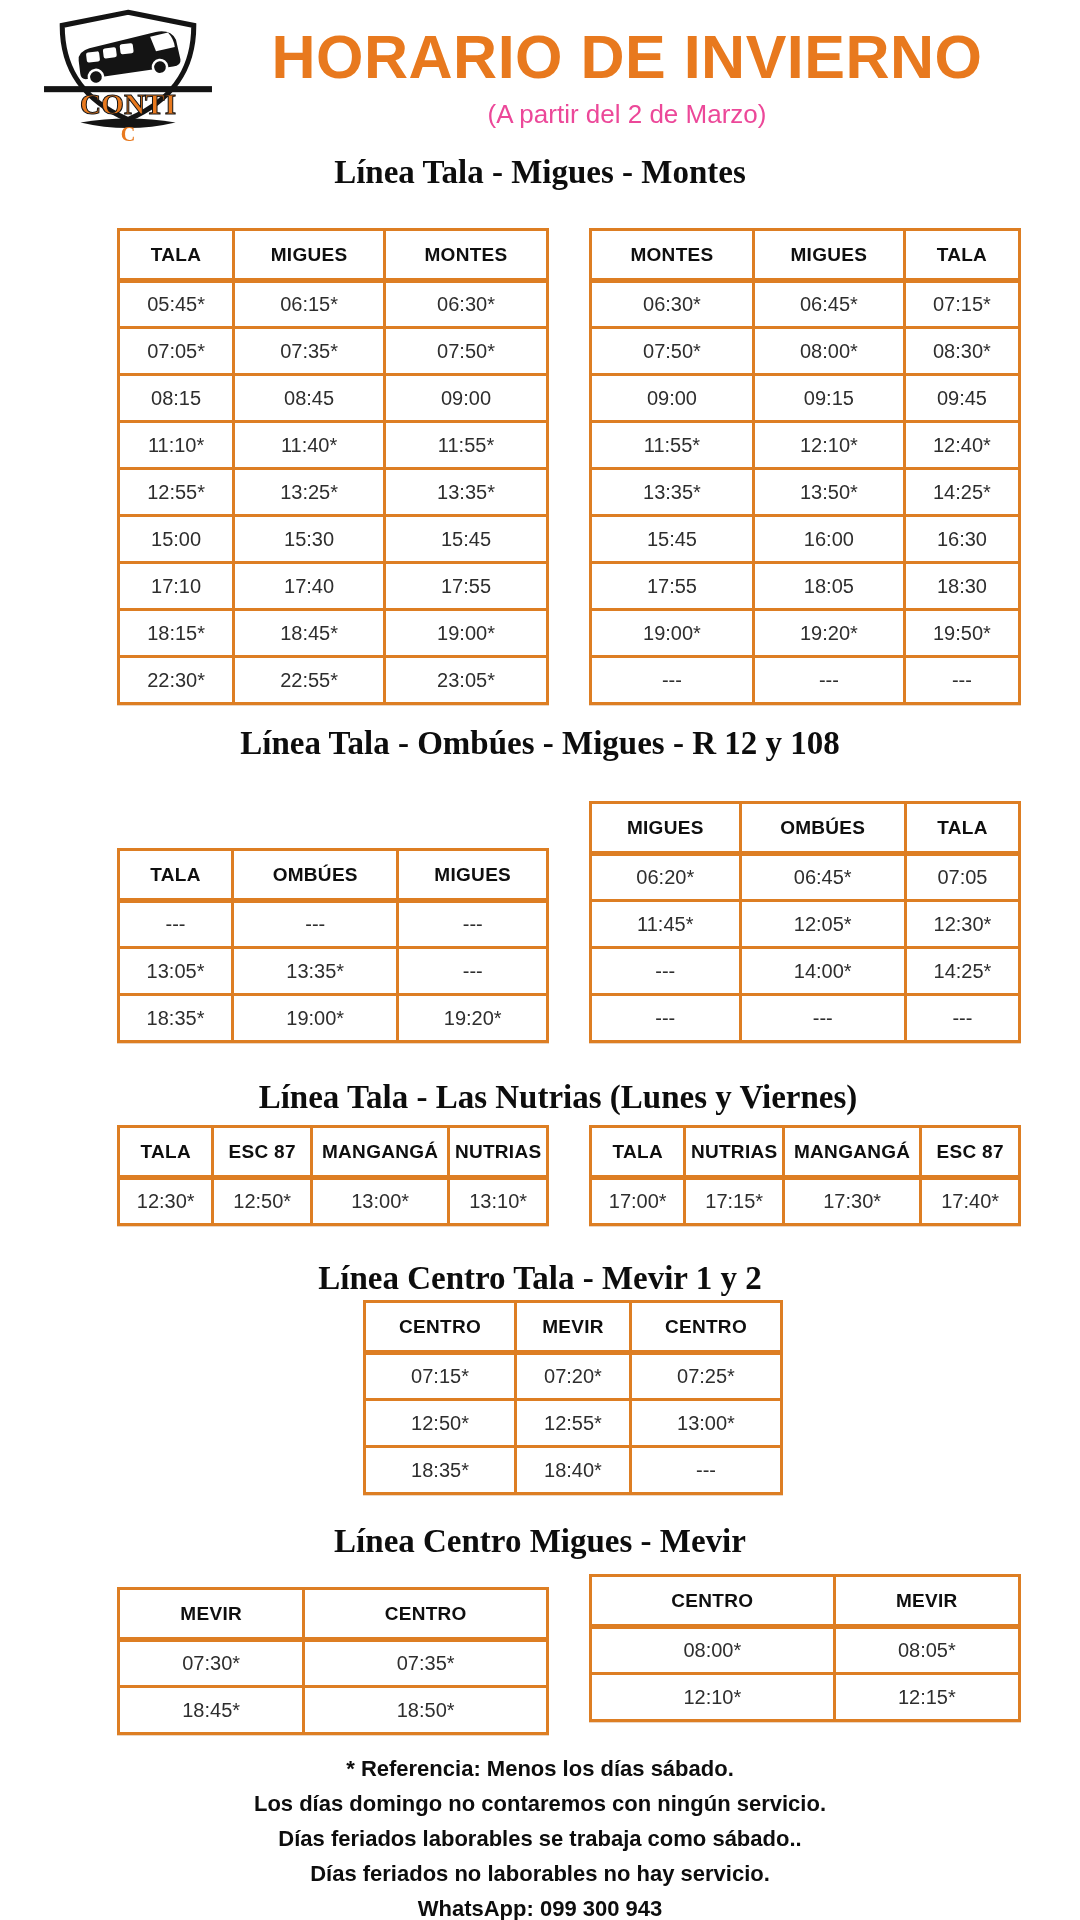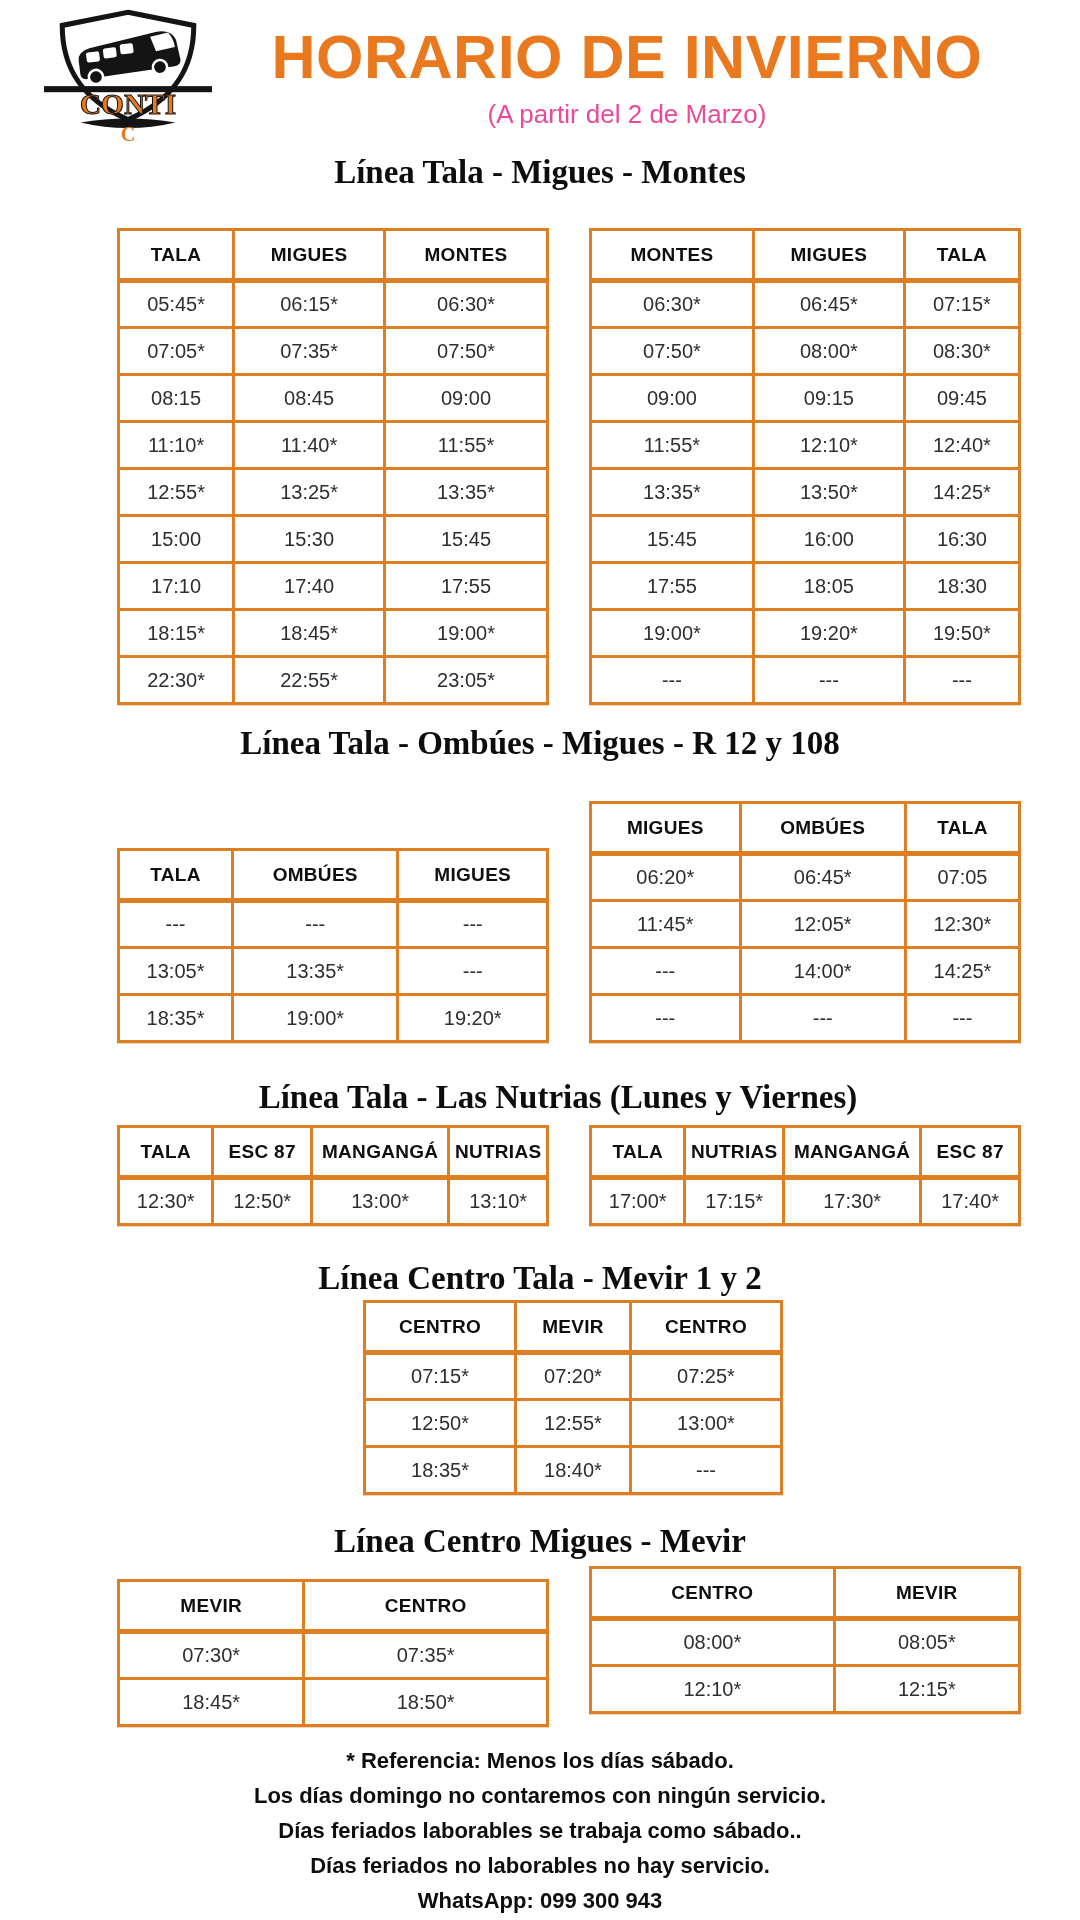--- a/index.html
+++ b/index.html
@@ -32,21 +32,21 @@
   
   .section-title{
     font-family:"Liberation Serif",serif;
     font-size:33px;font-weight:bold;color:#0d0d0d;
     text-align:center;margin:0;line-height:40px;
   }
   .sec-0 .section-title{margin-top:4px;margin-bottom:36px;}
   .sec-1 .section-title{margin-top:18px;margin-bottom:38px;}
   .sec-2 .section-title{margin-top:34px;margin-bottom:8px;padding-left:36px;}
   .sec-3 .section-title{margin-top:32px;margin-bottom:2px;}
-  .sec-4 .section-title{margin-top:26px;margin-bottom:18px;}
+  .sec-4 .section-title{margin-top:26px;margin-bottom:26px;}
 
   .tables{display:flex;gap:40px;margin:0 59px 0 117px;align-items:flex-end;}
   .tables.single{margin:0;justify-content:center;padding-left:66px;}
   .tables.single table{flex:0 0 420px;}
   table{flex:1;border-collapse:collapse;table-layout:fixed;background:#fff;}
   th,td{border:3px solid var(--border);text-align:center;padding:0;}
   th{height:51px;font-size:19px;font-weight:bold;color:#0f0f0f;letter-spacing:0.3px;}
   thead th{border-bottom-width:5px;}
   td{height:47px;font-size:20px;color:var(--cell-ink);}
   table{box-shadow:0 1px 0 rgba(180,90,10,0.25);}

